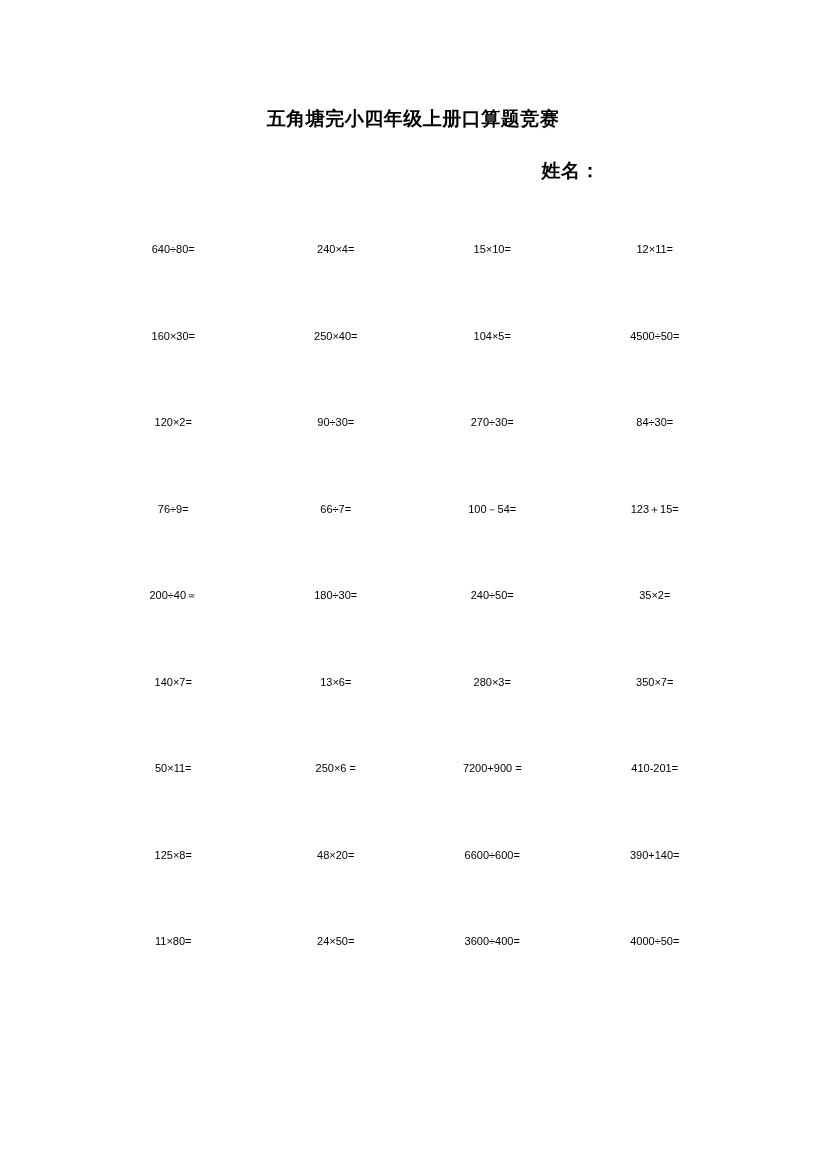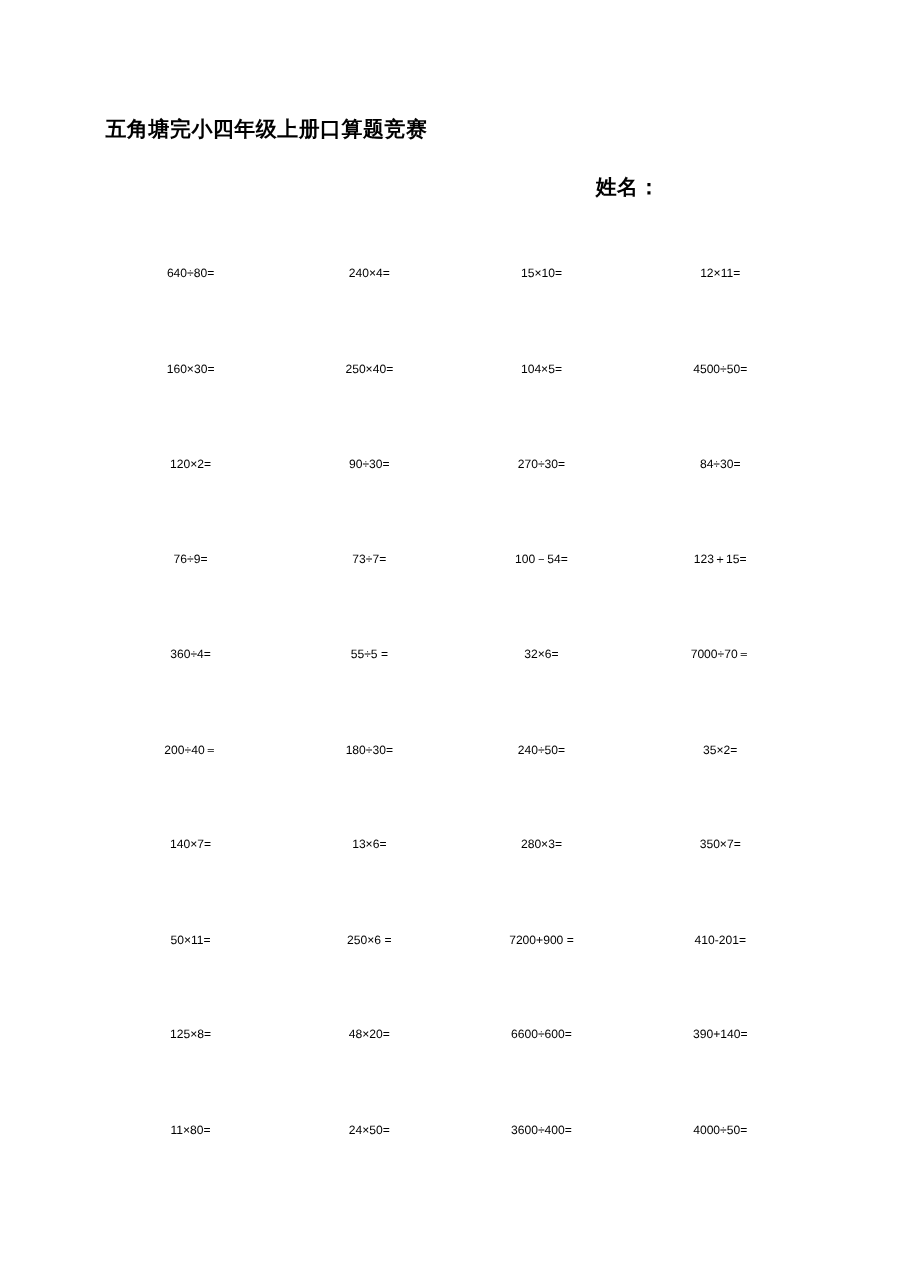--- a/index.html
+++ b/index.html
@@ -18,21 +18,21 @@
 
   .page {
     position: relative;
     width: 826px;
     height: 1169px;
     box-sizing: border-box;
     padding: 0 96px;
   }
 
   .worksheet-title {
-    text-align: left;
+    text-align: center;
     font-size: 19px;
     font-weight: 700;
     letter-spacing: 0.5px;
     margin: 0;
     padding-top: 105px;
     line-height: 28px;
     color: #000000;
   }
 
   .name-row {
@@ -104,29 +104,23 @@
         <td class="col-3"><span class="problem-cell">4500÷50=</span></td>
       </tr>
       <tr>
         <td class="col-0"><span class="problem-cell">120×2=</span></td>
         <td class="col-1"><span class="problem-cell">90÷30=</span></td>
         <td class="col-2"><span class="problem-cell">270÷30=</span></td>
         <td class="col-3"><span class="problem-cell">84÷30=</span></td>
       </tr>
       <tr>
         <td class="col-0"><span class="problem-cell">76÷9=</span></td>
-        <td class="col-1"><span class="problem-cell">73÷7=</span></td>
+        <td class="col-1"><span class="problem-cell">66÷7=</span></td>
         <td class="col-2"><span class="problem-cell">100－54=</span></td>
         <td class="col-3"><span class="problem-cell">123＋15=</span></td>
-      </tr>
-      <tr>
-        <td class="col-0"><span class="problem-cell">360÷4=</span></td>
-        <td class="col-1"><span class="problem-cell">55÷5 =</span></td>
-        <td class="col-2"><span class="problem-cell">32×6=</span></td>
-        <td class="col-3"><span class="problem-cell">7000÷70＝</span></td>
       </tr>
       <tr>
         <td class="col-0"><span class="problem-cell">200÷40＝</span></td>
         <td class="col-1"><span class="problem-cell">180÷30=</span></td>
         <td class="col-2"><span class="problem-cell">240÷50=</span></td>
         <td class="col-3"><span class="problem-cell">35×2=</span></td>
       </tr>
       <tr>
         <td class="col-0"><span class="problem-cell">140×7=</span></td>
         <td class="col-1"><span class="problem-cell">13×6=</span></td>

